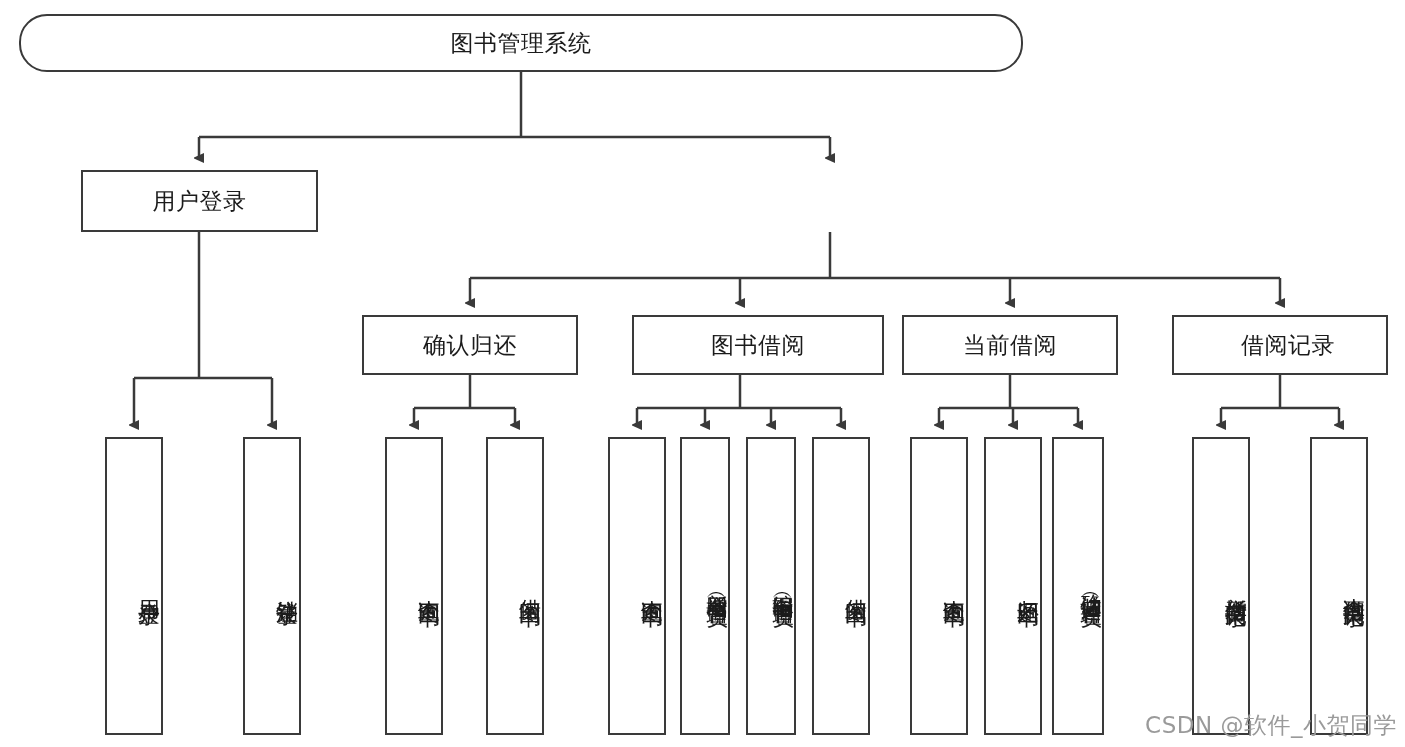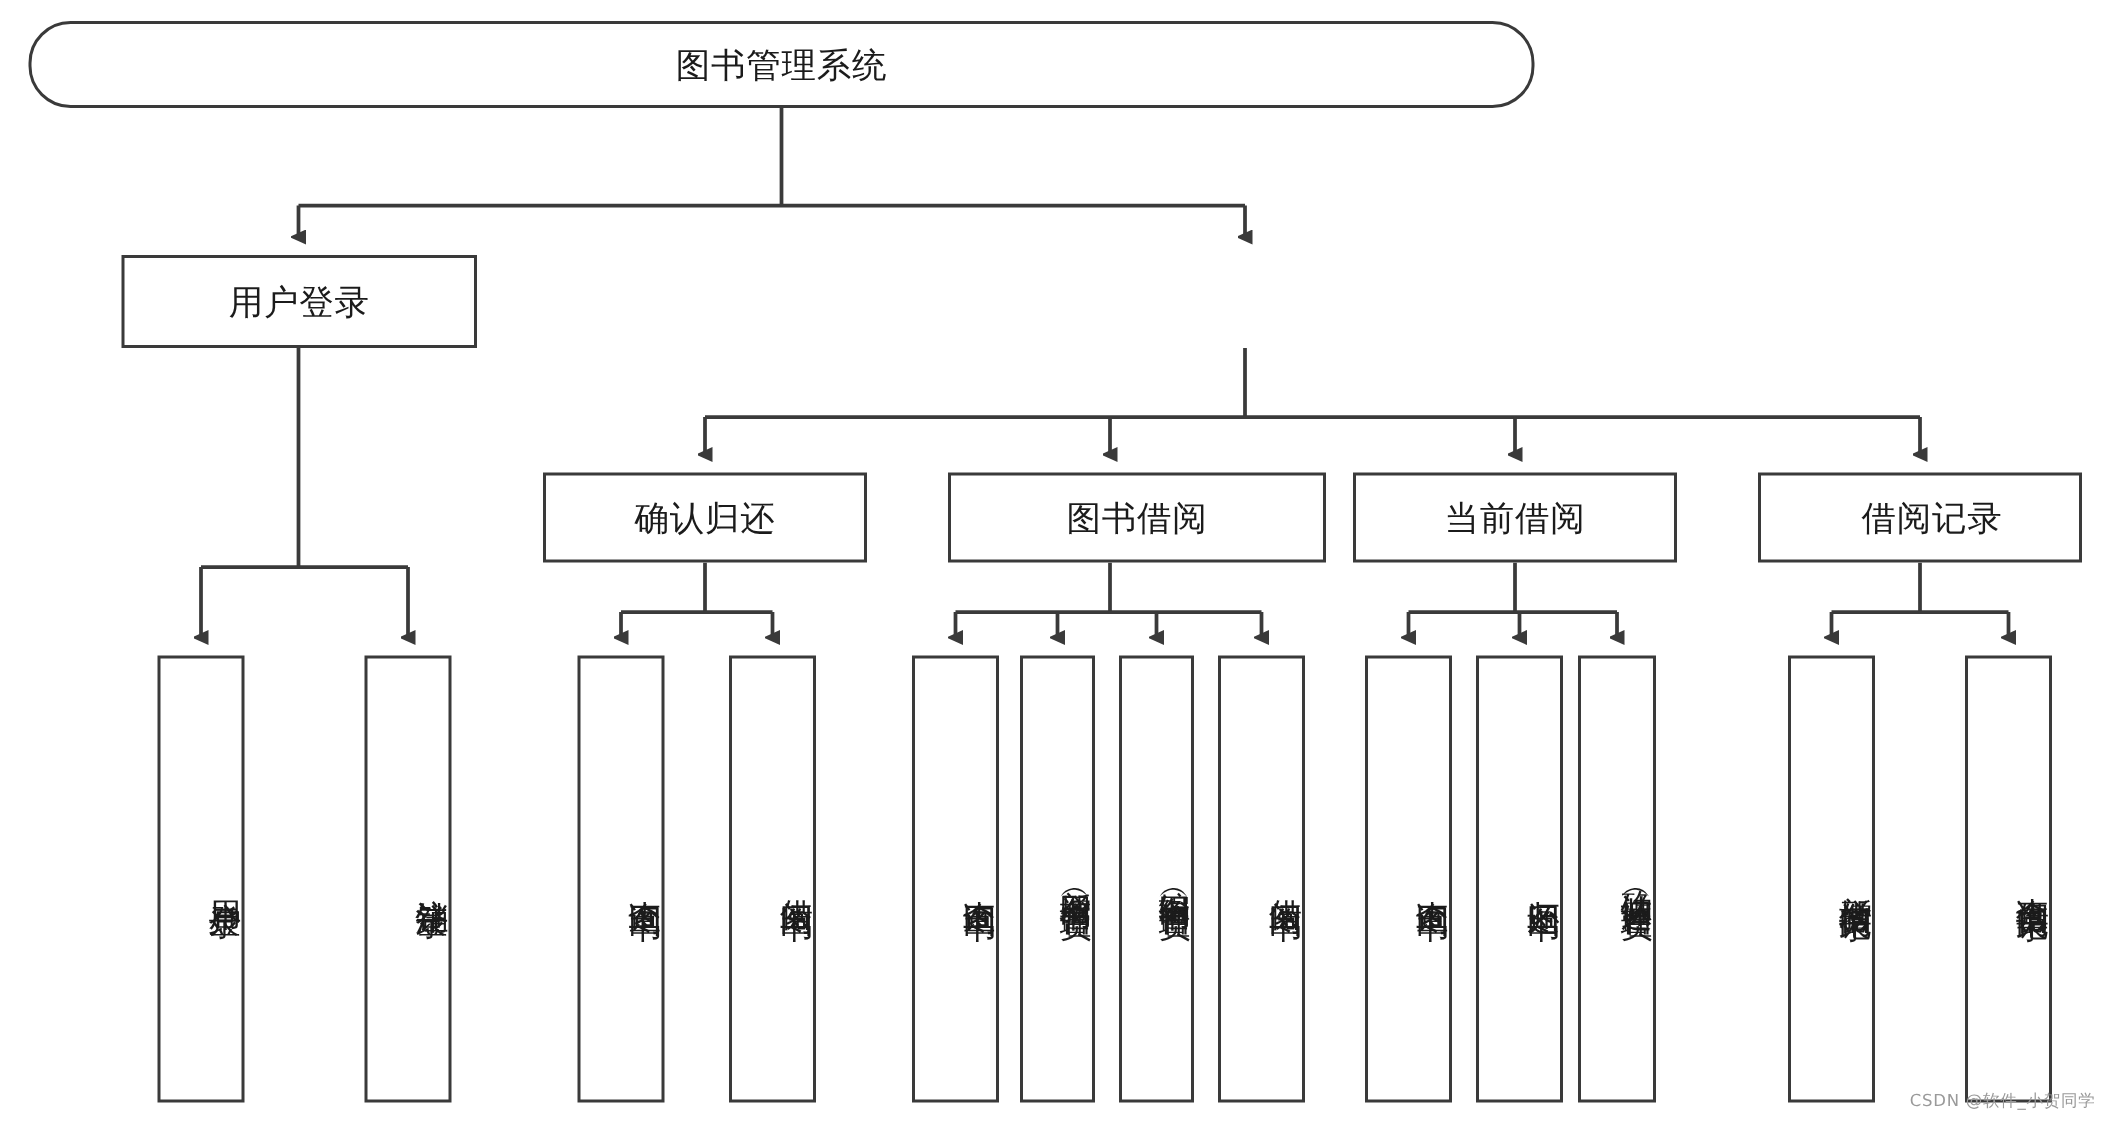--- a/index.html
+++ b/index.html
@@ -56,21 +56,21 @@
   .leaf-text {
     writing-mode: vertical-rl;
     text-orientation: upright;
     display: block;
     letter-spacing: 2px;
   }
   .watermark {
     position: absolute;
     right: 8px;
     bottom: 6px;
-    font-size: 11px;
+    font-size: 23px;
     color: #9a9a9a;
     letter-spacing: 0.5px;
     white-space: nowrap;
     margin-left: 20px;
   }
 </style>
 </head>
 <body>
 
 <div id="canvas">

